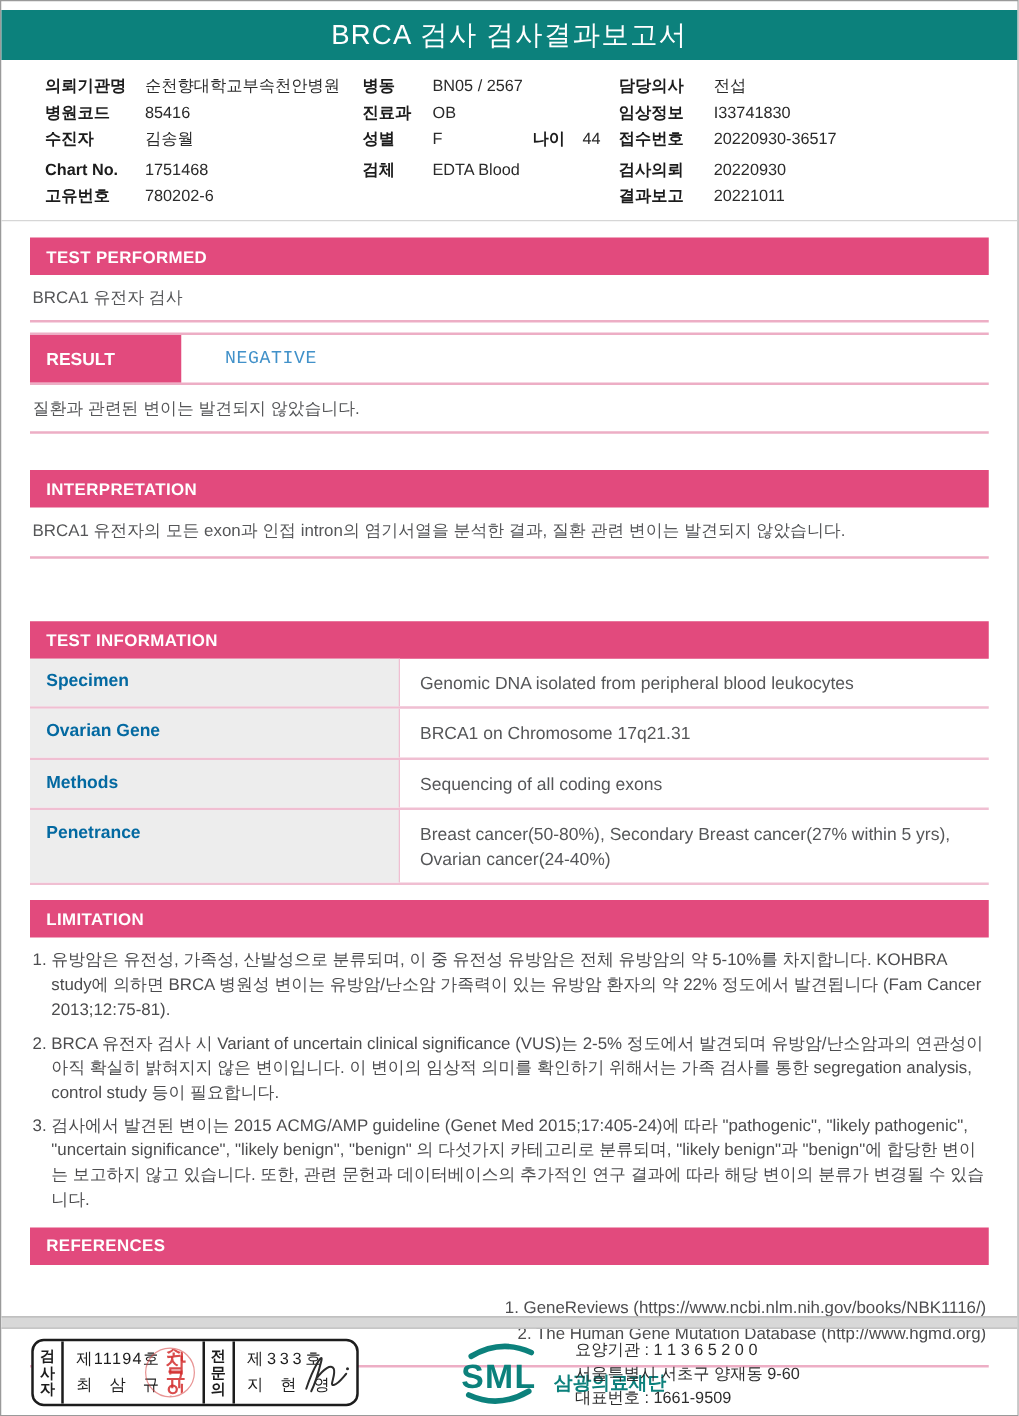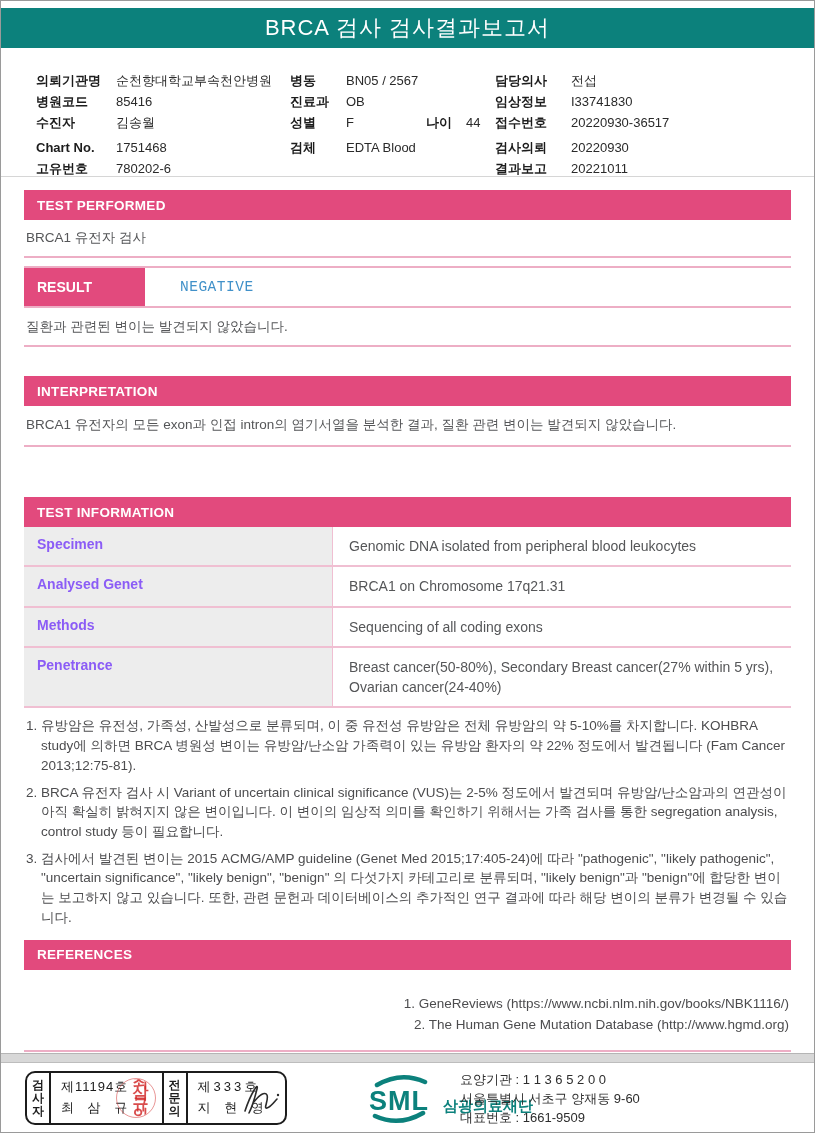--- a/index.html
+++ b/index.html
@@ -12,21 +12,21 @@
     overflow:hidden;
   }
   
   .titlebar{
     margin-top:7px;height:40px;background:#0c817c;
     display:flex;align-items:center;justify-content:center;
   }
   .titlebar .title{color:#fff;font-size:22px;font-weight:normal;letter-spacing:1px;}
   
   .pinfo{position:relative;height:112px;margin-top:10px;border-bottom:1px solid #d6d6d6;padding-bottom:6px;}
-  .pcol{position:absolute;top:12px;}
+  .pcol{position:absolute;top:0;}
   .pcol1{left:35px;}
   .pcol2{left:289px;}
   .pcol3{left:494px;}
   .prow{height:21px;line-height:21px;font-size:13px;white-space:nowrap;}
   .prow.gap{margin-top:4px;}
   .plabel{display:inline-block;font-weight:bold;color:#1c1c1c;}
   .pcol1 .plabel{width:80px;}
   .pcol2 .plabel{width:56px;}
   .pcol3 .plabel{width:76px;}
   .pvalue{color:#2a2a2a;}
@@ -49,22 +49,22 @@
   .resultbox{
     width:108px;background:#e24a7d;color:#fff;font-weight:bold;font-size:14px;
     display:flex;align-items:center;padding-left:13px;
   }
   .resultvalue{color:#4191c9;font-size:14.5px;display:flex;align-items:center;margin-left:35px;letter-spacing:.5px;font-family:Liberation Mono, monospace;}
   
   .itable{margin:0 23px;border-bottom:2px solid #f0bfd2;}
   .itrow{display:flex;border-top:2px solid #f0bfd2;}
   .itrow:first-child{border-top:none;}
   .itlabel{
-    width:282px;background:#ededed;font-weight:bold;color:#8b5cf6;font-size:14px;
-    padding:9px 13px 9px 13px;border-right:1px solid #f0bfd2;
+    width:282px;background:#ededed;font-weight:bold;color:#0369a1;font-size:14px;
+    padding:9px 0 9px 13px;border-right:1px solid #f0bfd2;
   }
   .itvalue{flex:1;color:#555658;font-size:14px;padding:9px 14px 9px 16px;line-height:1.45;}
   
   .limlist{margin:8px 25px 0 25px;}
   .limitem{
     font-size:13.5px;color:#4c4c4e;line-height:1.46;margin-bottom:7px;
     padding-left:15px;text-indent:-15px;
   }
   .reflist{margin:23px 25px 0 25px;text-align:right;}
   .refitem{font-size:13.5px;color:#4c4c4e;line-height:1.6;}
@@ -146,33 +146,34 @@
   <div class="bodytext" style="margin-top:10px;">BRCA1 유전자의 모든 exon과 인접 intron의 염기서열을 분석한 결과, 질환 관련 변이는 발견되지 않았습니다.</div>
   <hr class="rule" style="margin-top:11px;">
 
   <div class="sechead" style="margin-top:50px;">TEST INFORMATION</div>
   <div class="itable">
     <div class="itrow">
       <div class="itlabel">Specimen</div>
       <div class="itvalue">Genomic DNA isolated from peripheral blood leukocytes</div>
     </div>
     <div class="itrow">
-      <div class="itlabel">Analysed Genet</div>
+      <div class="itlabel">Ovarian Gene</div>
       <div class="itvalue">BRCA1 on Chromosome 17q21.31</div>
     </div>
     <div class="itrow">
       <div class="itlabel">Methods</div>
       <div class="itvalue">Sequencing of all coding exons</div>
     </div>
     <div class="itrow">
       <div class="itlabel">Penetrance</div>
       <div class="itvalue" style="max-width:470px;">Breast cancer(50-80%), Secondary Breast cancer(27% within 5 yrs), Ovarian cancer(24-40%)</div>
     </div>
   </div>
 
+  <div class="sechead" style="margin-top:12px;">LIMITATION</div>
   <div class="limlist">
     <div class="limitem">1. 유방암은 유전성, 가족성, 산발성으로 분류되며, 이 중 유전성 유방암은 전체 유방암의 약 5-10%를 차지합니다. KOHBRA study에 의하면 BRCA 병원성 변이는 유방암/난소암 가족력이 있는 유방암 환자의 약 22% 정도에서 발견됩니다 (Fam Cancer 2013;12:75-81).</div>
     <div class="limitem">2. BRCA 유전자 검사 시 Variant of uncertain clinical significance (VUS)는 2-5% 정도에서 발견되며 유방암/난소암과의 연관성이 아직 확실히 밝혀지지 않은 변이입니다. 이 변이의 임상적 의미를 확인하기 위해서는 가족 검사를 통한 segregation analysis, control study 등이 필요합니다.</div>
     <div class="limitem">3. 검사에서 발견된 변이는 2015 ACMG/AMP guideline (Genet Med 2015;17:405-24)에 따라 "pathogenic", "likely pathogenic", "uncertain significance", "likely benign", "benign" 의 다섯가지 카테고리로 분류되며, "likely benign"과 "benign"에 합당한 변이는 보고하지 않고 있습니다. 또한, 관련 문헌과 데이터베이스의 추가적인 연구 결과에 따라 해당 변이의 분류가 변경될 수 있습니다.</div>
   </div>
 
   <div class="sechead" style="margin-top:12px;">REFERENCES</div>
   <div class="reflist">
     <div class="refitem">1. GeneReviews (https://www.ncbi.nlm.nih.gov/books/NBK1116/)</div>
     <div class="refitem">2. The Human Gene Mutation Database (http://www.hgmd.org)</div>

